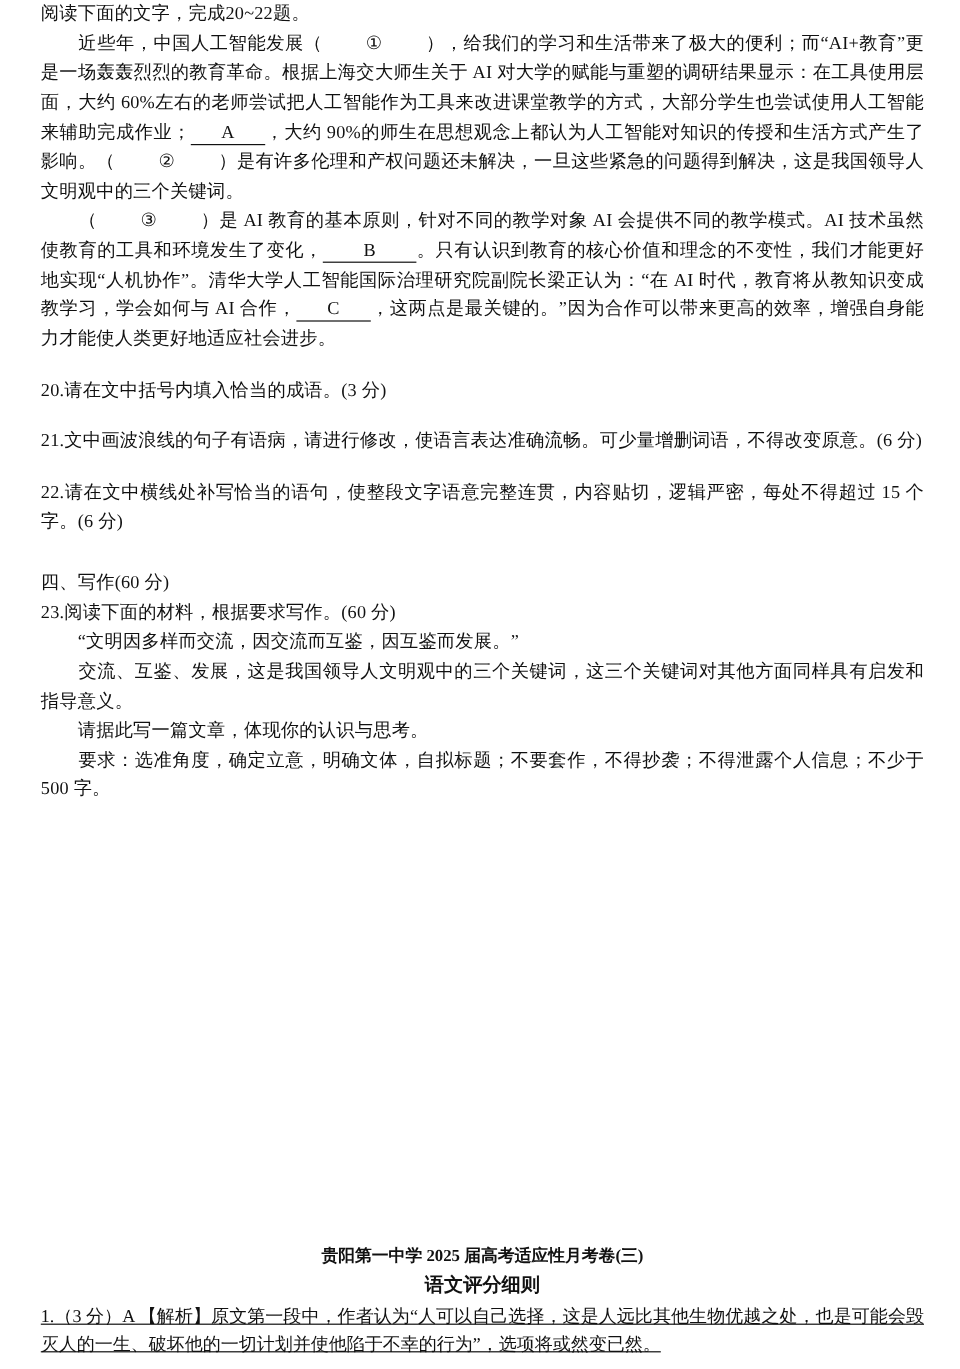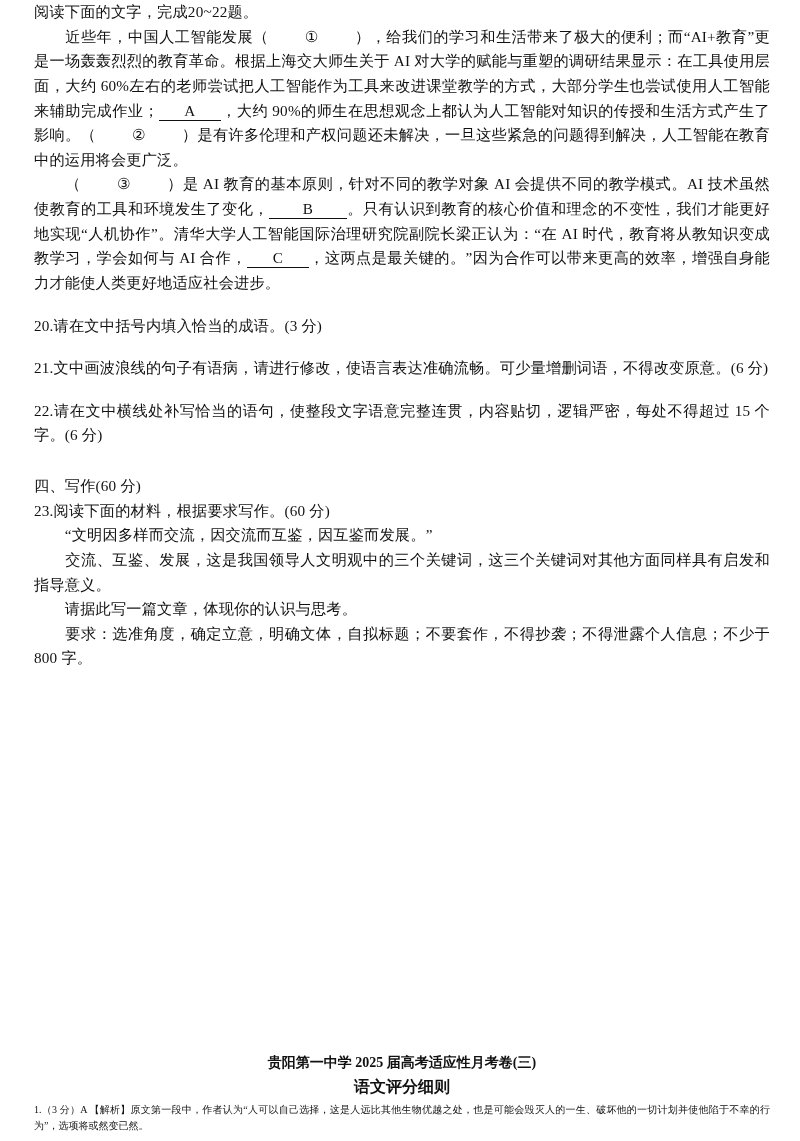--- a/index.html
+++ b/index.html
@@ -68,44 +68,45 @@
     font-size: 14px;
     line-height: 1.6;
   }
   .footer-sub {
     text-align: center;
     font-weight: bold;
     font-size: 16px;
     line-height: 1.6;
   }
   .footer-body {
-    font-size: 10px;
+    font-size: 15px;
     line-height: 1.55;
     text-align: justify;
     margin-top: 2px;
+    text-decoration: underline;
   }
   .footer-wrap {
     position: absolute;
     left: 34px;
     right: 30px;
     bottom: 8px;
     width: 736px;
   }
 </style>
 </head>
 <body>
 
 <div class="page">
 
   <div class="content">
 
     <p>阅读下面的文字，完成20~22题。</p>
 
     <p>
-      <span>　　近些年，中国人工智能发展（</span><span class="blank-long">①</span><span>），给我们的学习和生活带来了极大的便利；而“AI+教育”更是一场轰轰烈烈的教育革命。根据上海交大师生关于 AI 对大学的赋能与重塑的调研结果显示：在工具使用层面，大约 60%左右的老师尝试把人工智能作为工具来改进课堂教学的方式，大部分学生也尝试使用人工智能来辅助完成作业；</span><span class="underline">A</span><span>，大约 90%的师生在思想观念上都认为人工智能对知识的传授和生活方式产生了影响。（</span><span class="blank-long">②</span><span>）是有许多伦理和产权问题还未解决，一旦这些紧急的问题得到解决，人工智能在教育中的运用将会更广泛。</span>
+      <span>　　近些年，中国人工智能发展（</span><span class="blank-long">①</span><span>），给我们的学习和生活带来了极大的便利；而“AI+教育”更是一场轰轰烈烈的教育革命。根据上海交大师生关于 AI 对大学的赋能与重塑的调研结果显示：在工具使用层面，大约 60%左右的老师尝试把人工智能作为工具来改进课堂教学的方式，大部分学生也尝试使用人工智能来辅助完成作业；</span><span class="underline">A</span><span>，大约 90%的师生在思想观念上都认为人工智能对知识的传授和生活方式产生了影响。（</span><span class="blank-long">②</span><span>）是有许多伦理和产权问题还未解决，一旦这些紧急的问题得到解决，这是我国领导人文明观中的三个关键词。</span>
     </p>
 
     <p>
       <span>　　（</span><span class="blank-long">③</span><span>）是 AI 教育的基本原则，针对不同的教学对象 AI 会提供不同的教学模式。AI 技术虽然使教育的工具和环境发生了变化，</span><span class="underline-wide">B</span><span>。只有认识到教育的核心价值和理念的不变性，我们才能更好地实现“人机协作”。清华大学人工智能国际治理研究院副院长梁正认为：“在 AI 时代，教育将从教知识变成教学习，学会如何与 AI 合作，</span><span class="underline">C</span><span>，这两点是最关键的。”因为合作可以带来更高的效率，增强自身能力才能使人类更好地适应社会进步。</span>
     </p>
 
     <p class="q-block">
       <span>20.</span><span>请在文中括号内填入恰当的成语。(3 分)</span>
     </p>
 
@@ -119,21 +120,21 @@
 
     <p class="section-title">四、写作(60 分)</p>
 
     <p>
       <span>23.</span><span>阅读下面的材料，根据要求写作。(60 分)</span>
     </p>
 
     <p>　　“文明因多样而交流，因交流而互鉴，因互鉴而发展。”</p>
     <p>　　交流、互鉴、发展，这是我国领导人文明观中的三个关键词，这三个关键词对其他方面同样具有启发和指导意义。</p>
     <p>　　请据此写一篇文章，体现你的认识与思考。</p>
-    <p>　　要求：选准角度，确定立意，明确文体，自拟标题；不要套作，不得抄袭；不得泄露个人信息；不少于 800 字。</p>
+    <p>　　要求：选准角度，确定立意，明确文体，自拟标题；不要套作，不得抄袭；不得泄露个人信息；不少于 500 字。</p>
 
   </div>
 
   <div class="footer-wrap">
     <div class="footer-title">贵阳第一中学 2025 届高考适应性月考卷(三)</div>
     <div class="footer-sub">语文评分细则</div>
     <div class="footer-body">1.（3 分）A 【解析】原文第一段中，作者认为“人可以自己选择，这是人远比其他生物优越之处，也是可能会毁灭人的一生、破坏他的一切计划并使他陷于不幸的行为”，选项将或然变已然。</div>
   </div>
 
 </div>

